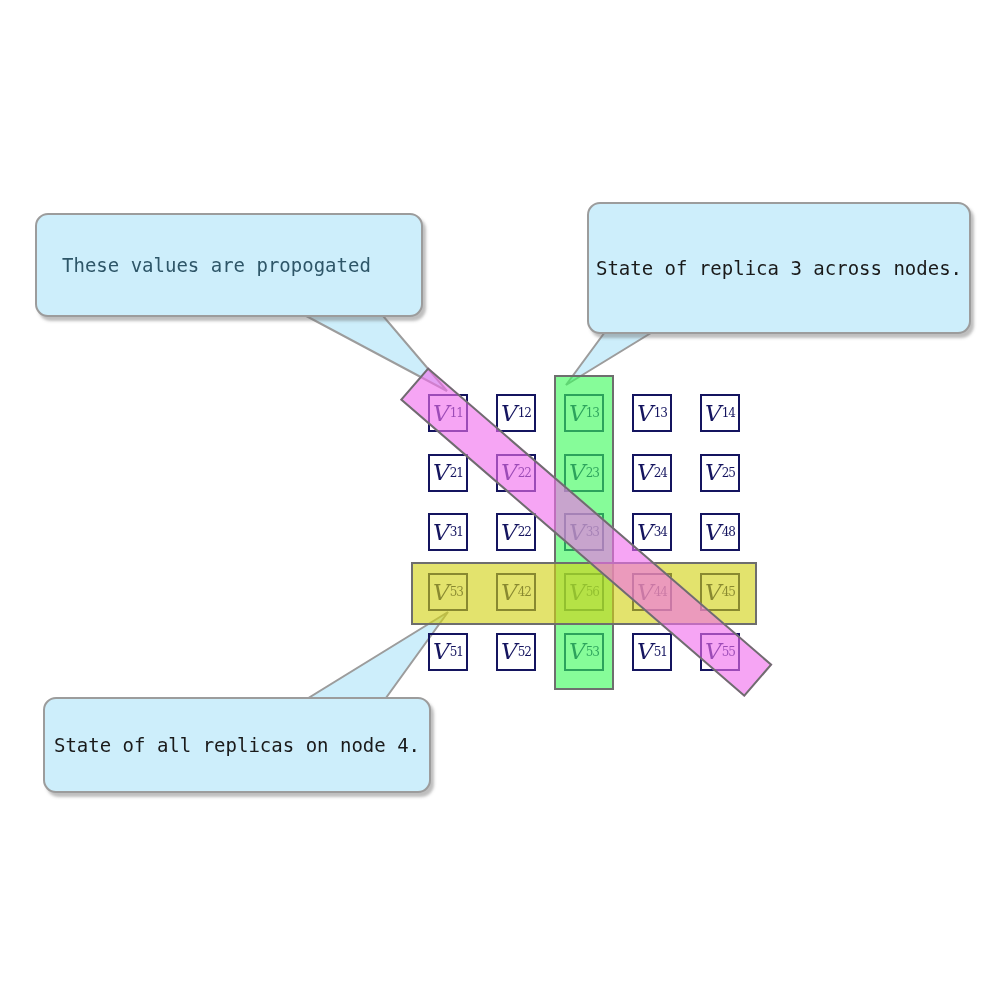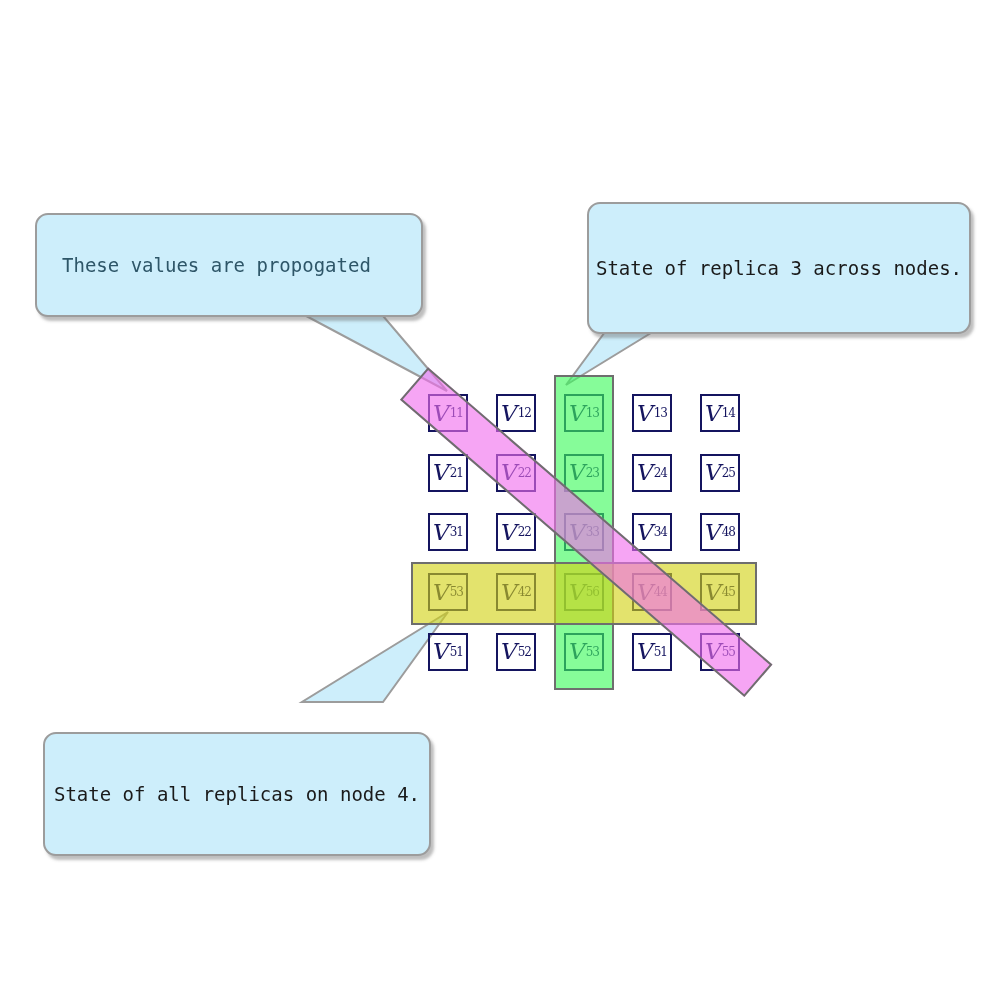--- a/index.html
+++ b/index.html
@@ -13,21 +13,21 @@
     background:var(--callout_fill,#cdeefb);
     border:2px solid var(--callout_border,#9c9c9c);
     border-radius:13px;
     box-shadow:3px 4px 3px rgba(110,110,110,0.45);
     display:flex;flex-direction:column;justify-content:center;
     z-index:2;
     font-size:19px;line-height:26px;white-space:nowrap;gap:40px;
   }
   #callout-gossip{left:35px;top:213px;width:388px;height:104px;padding-left:25px;color:var(--gossip_text,#2e5668);}
   #callout-replica{left:587px;top:202px;width:384px;height:132px;align-items:center;color:var(--callout_text,#1a1a1a);}
-  #callout-node{left:43px;top:697px;width:388px;height:124px;align-items:center;color:var(--callout_text,#1a1a1a);margin-top:35px;}
+  #callout-node{left:43px;top:697px;width:388px;height:96px;align-items:center;color:var(--callout_text,#1a1a1a);}
   
   #tails{position:absolute;left:0;top:0;z-index:1;}
   .tail{fill:var(--callout_fill,#cdeefb);stroke:var(--callout_border,#9c9c9c);stroke-width:2;}
   
   #grid{
     position:absolute;left:428px;top:394px;z-index:3;
     display:grid;
     grid-template-columns:repeat(5,40px);
     grid-template-rows:repeat(5,38px);
     column-gap:28px;row-gap:21.7px;

